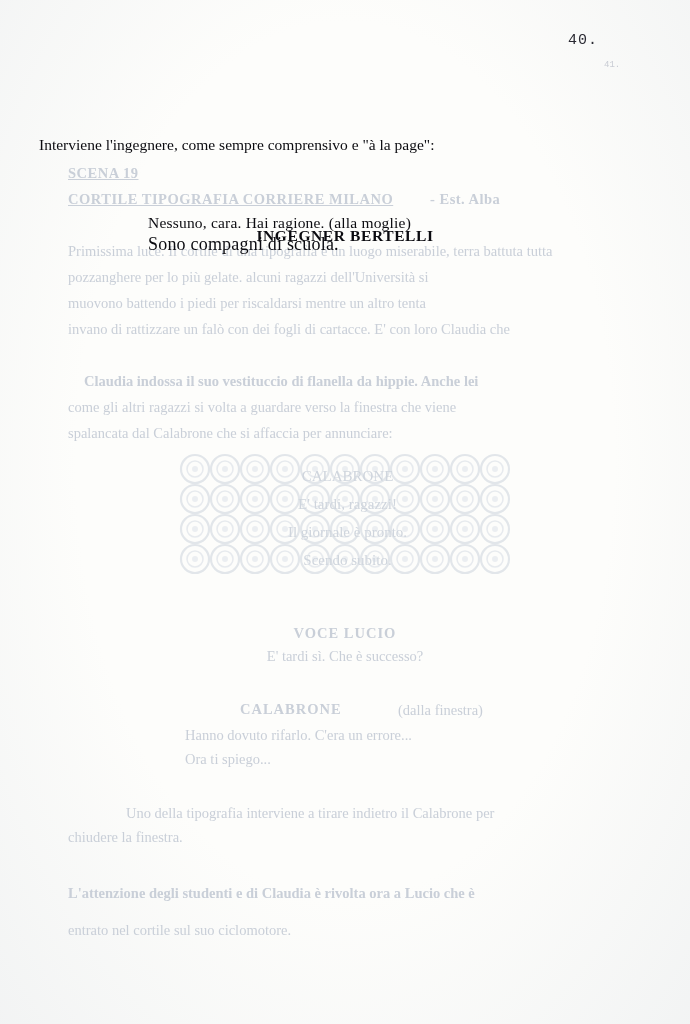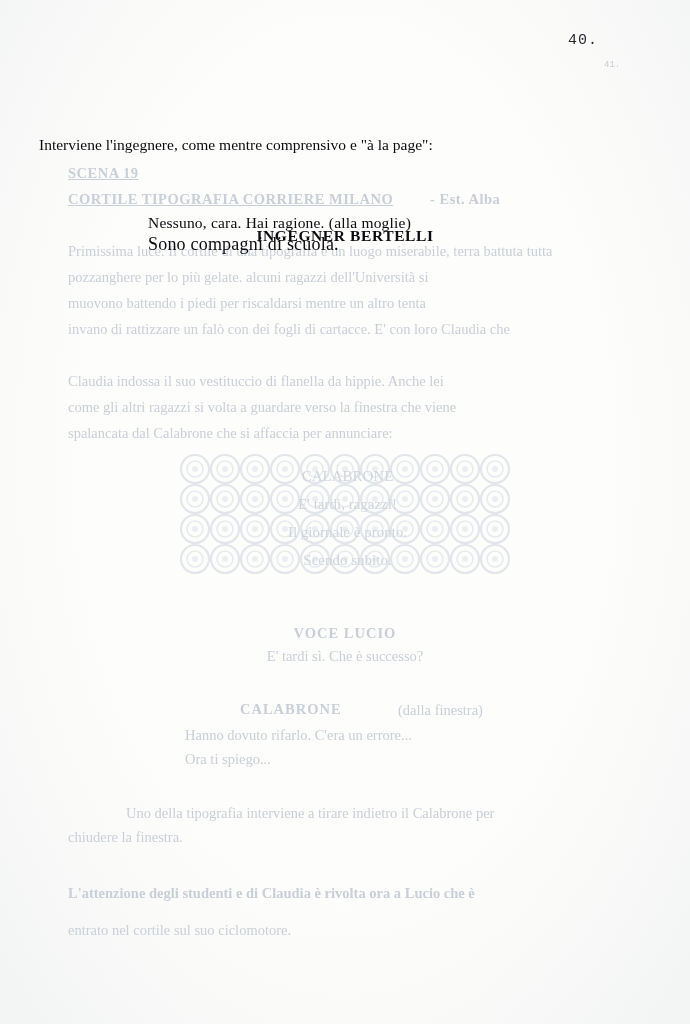--- a/index.html
+++ b/index.html
@@ -152,21 +152,21 @@
 
     <div class="gline gscene gunder" style="left:68px; top:162px;">SCENA 19</div>
 
     <div class="gline gscene gunder" style="left:68px; top:188px;">CORTILE TIPOGRAFIA CORRIERE MILANO</div>
     <div class="gline gscene" style="left:430px; top:188px;">- Est. Alba</div>
 
     <div class="gline" style="left:68px; top:240px; width:570px;">Primissima luce. Il cortile di una tipografia è un luogo miserabile, terra battuta tutta</div>
     <div class="gline" style="left:68px; top:266px; width:570px;">pozzanghere per lo più gelate. alcuni ragazzi dell'Università si</div>
     <div class="gline" style="left:68px; top:292px; width:570px;">muovono battendo i piedi per riscaldarsi mentre un altro tenta</div>
     <div class="gline" style="left:68px; top:318px; width:570px;">invano di rattizzare un falò con dei fogli di cartacce. E' con loro Claudia che</div>
-    <div class="gline" style="left:68px; top:370px; width:570px;">Claudia indossa il suo vestituccio di flanella da hippie. Anche lei</div>
+    <div class="gline" style="left:84px; top:370px; width:570px;font-weight:bold;">Claudia indossa il suo vestituccio di flanella da hippie. Anche lei</div>
     <div class="gline" style="left:68px; top:396px; width:570px;">come gli altri ragazzi si volta a guardare verso la finestra che viene</div>
     <div class="gline" style="left:68px; top:422px; width:570px;">spalancata dal Calabrone che si affaccia per annunciare:</div>
 
     <div class="gline gchar" style="left:0; top:622px; width:690px; text-align:center;">VOCE LUCIO</div>
     <div class="gline" style="left:0; top:645px; width:690px; text-align:center;">E' tardi sì. Che è successo?</div>
 
     <div class="gline gchar" style="left:240px; top:698px;">CALABRONE</div>
     <div class="gline" style="left:398px; top:699px;">(dalla finestra)</div>
     <div class="gline" style="left:185px; top:724px;">Hanno dovuto rifarlo. C'era un errore...</div>
     <div class="gline" style="left:185px; top:748px;">Ora ti spiego...</div>
@@ -237,18 +237,18 @@
     </g>
   </svg>
 
   <div class="stamp-text">
     <div>CALABRONE</div>
     <div>E' tardi, ragazzi!</div>
     <div>Il giornale è pronto.</div>
     <div>Scendo subito.</div>
   </div>
 
-  <div class="fg-line intro">Interviene l'ingegnere, come mentre comprensivo e "à la page":</div>
+  <div class="fg-line intro">Interviene l'ingegnere, come sempre comprensivo e "à la page":</div>
   <div class="fg-line speaker">INGEGNER BERTELLI</div>
   <div class="fg-line dialog1">Nessuno, cara. Hai ragione. (alla moglie)</div>
   <div class="fg-line dialog2">Sono compagni di scuola.</div>
 
 </div>
 
 </body></html>

